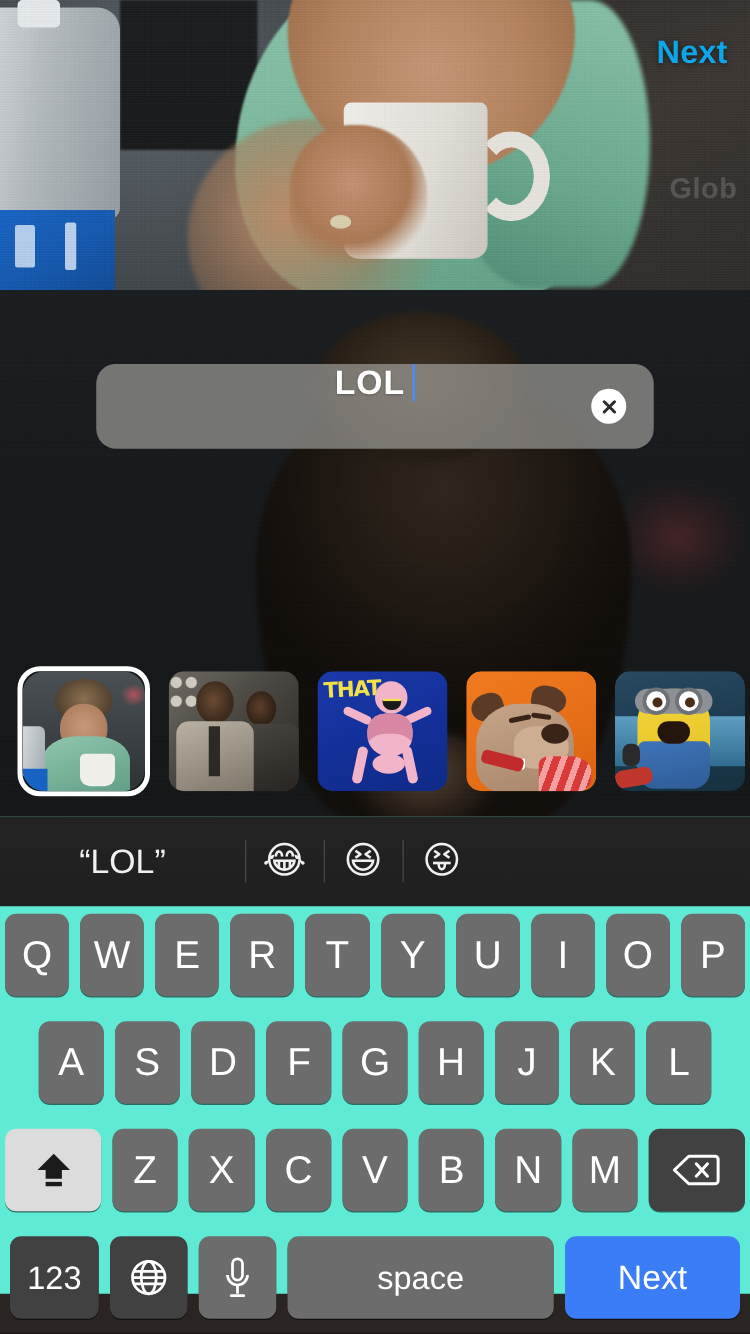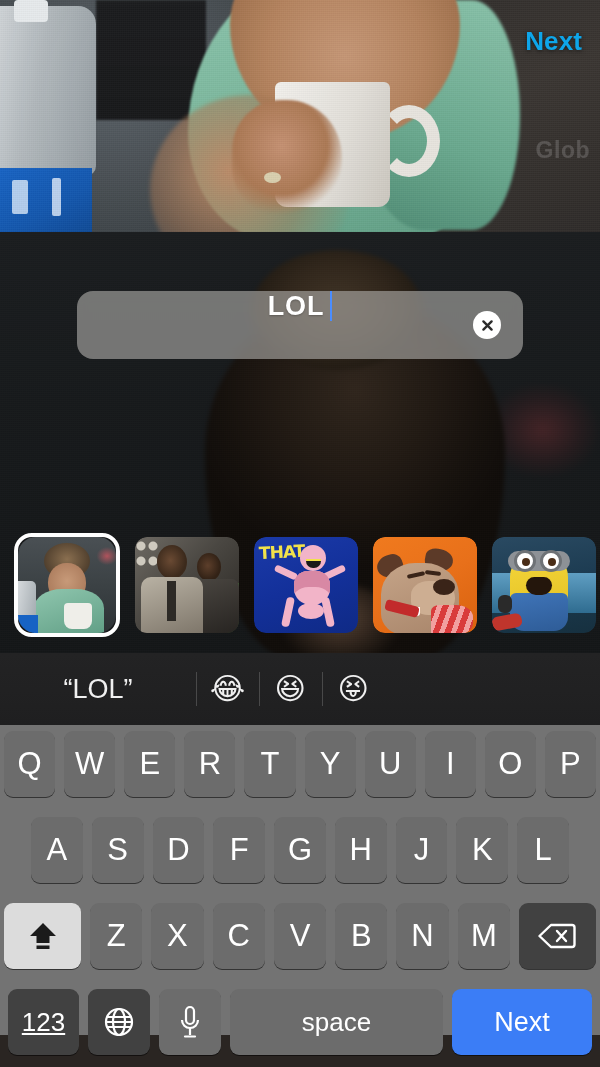--- a/index.html
+++ b/index.html
@@ -306,21 +306,21 @@
   .t5 .m-mouth{ position:absolute; left:34px; top:40px; width:26px; height:18px;
     background:#24160c; border-radius:10px 10px 12px 12px; }
   .t5 .m-arm{ position:absolute; left:6px; top:58px; width:14px; height:18px;
     background:#2a2a2a; border-radius:6px; }
   .t5 .m-red{ position:absolute; left:0px; top:78px; width:30px; height:14px;
     background:#c0352c; border-radius:6px; transform:rotate(-10deg); }
 
   
   .keyboard{
     position:absolute; left:0; top:653px; width:600px; height:382px;
-    background:#737373;
+    background:#5eead4;
   }
   .suggest-bar{
     position:relative; height:72px; width:600px;
     display:flex; align-items:center;
     background:linear-gradient(180deg,#232324 0%,#1f1f20 100%);
   }
   .sug{
     flex:1 1 0; text-align:center; color:#f0f0f0;
     font-size:27px; font-weight:400; position:relative; cursor:pointer;
     white-space:nowrap;
@@ -347,21 +347,21 @@
     color:#fff; font-size:31px; font-weight:400;
     box-shadow:0 1px 0 rgba(0,0,0,.55); cursor:pointer; user-select:none;
   }
   .key.wide{ flex:0 0 77px; }
   .key.fn{ background:#414141; }
   .key.shift-active{ background:#dcdcdc; }
   .key.shift-active svg{ fill:#1b1b1b; }
   .key.space{ flex:1 1 0; font-size:26px; color:#fff; }
   .key.done{ flex:0 0 140px; background:#3b7df6; font-size:27px; }
   .key svg{ display:block; }
-  .key.num{ flex:0 0 71px; background:#414141; font-size:26px;text-decoration:underline; }
+  .key.num{ flex:0 0 71px; background:#414141; font-size:26px; }
   .key.globe{ flex:0 0 62px; background:#414141; }
   .key.mic{ flex:0 0 62px; background:#6c6c6c; }
   .r4{ gap:10px; padding:0 8px !important; }
   .r3 .key:not(.wide){ flex:1 1 0; }
 </style>
 </head>
 <body>
 
 <div id="screen">
 

